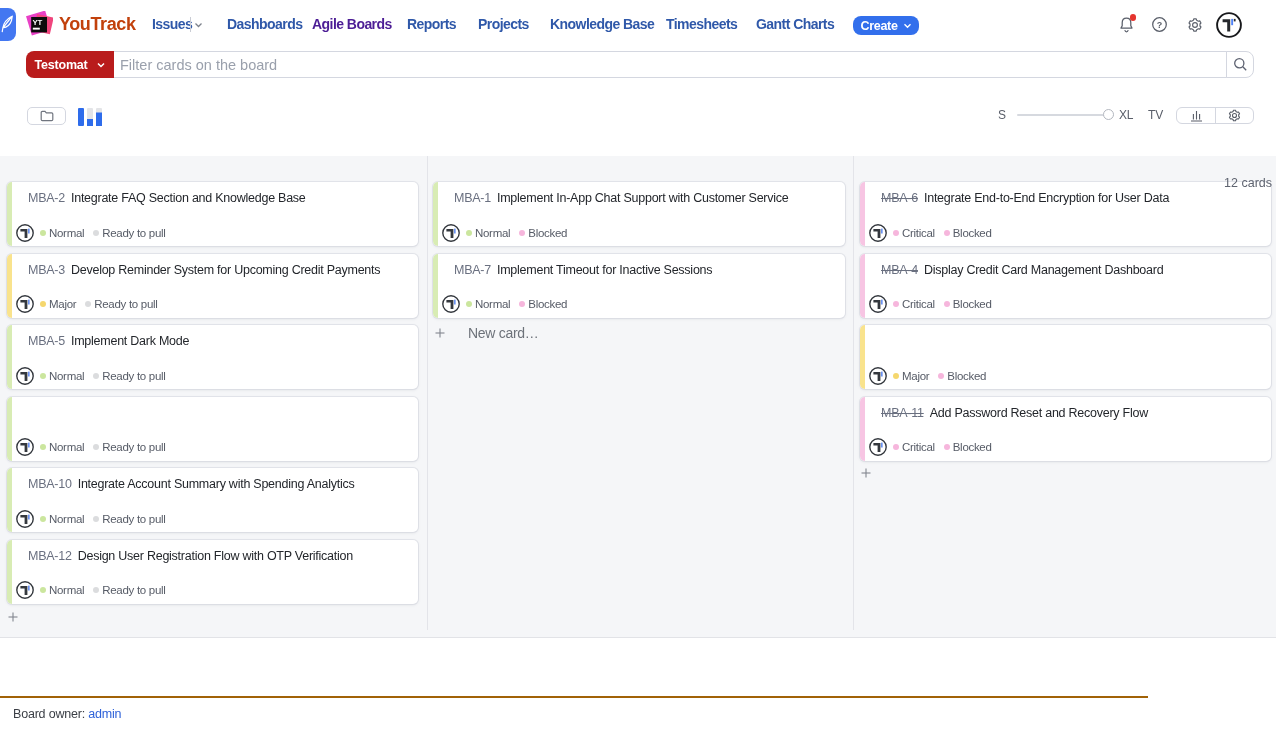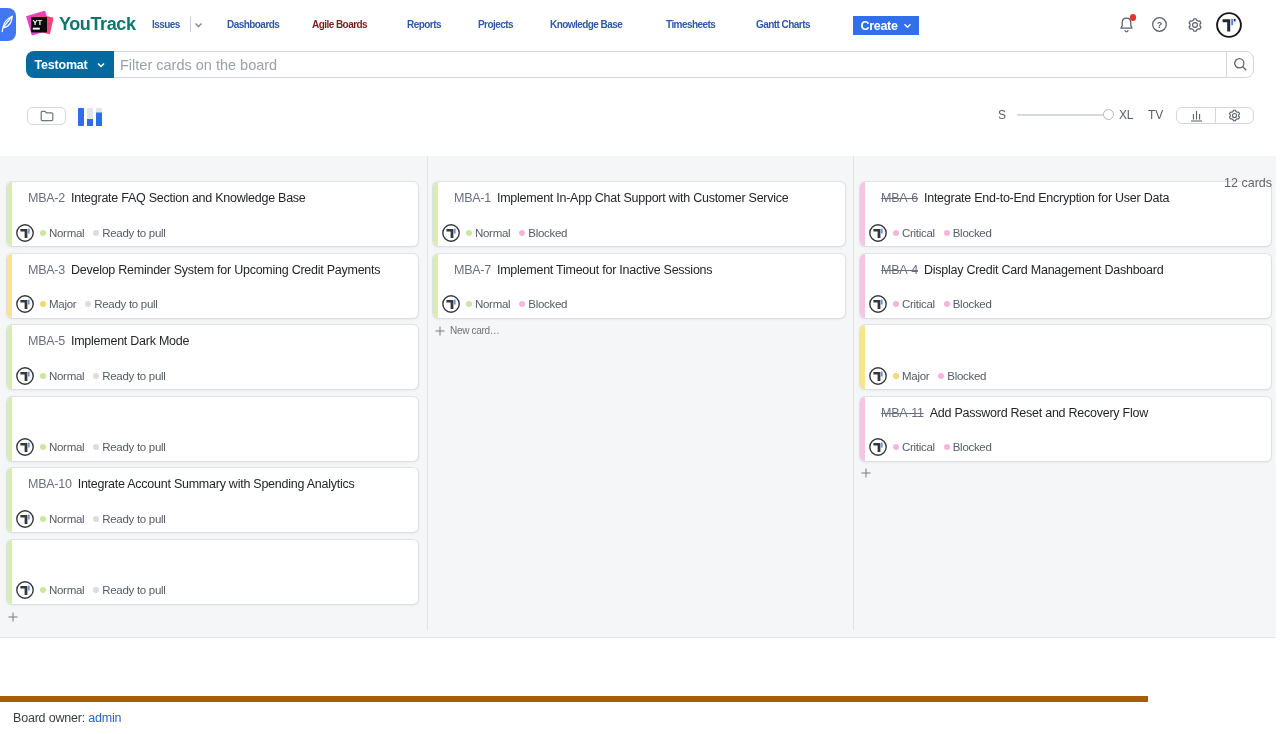--- a/index.html
+++ b/index.html
@@ -4,30 +4,30 @@
 <style>
 * { margin:0; padding:0; box-sizing:border-box; }
 html,body { width:1280px; height:734px; background:#fff; font-family:"Liberation Sans", sans-serif; overflow:hidden; }
 #app { position:relative; width:1280px; height:734px; background:#fff; }
 
 
 .nav { position:absolute; top:0; left:0; width:1280px; height:50px; background:#fff;text-decoration:underline; }
 .lefttab { position:absolute; left:-10px; top:8px; width:26px; height:33px; background:#4377f1; border-radius:8px; }
 .lefttab svg { position:absolute; left:11px; top:7px; }
 .logo { position:absolute; left:26px; top:11px; width:27px; height:27px; }
-.wordmark { position:absolute; left:59px; top:15px; font-size:18px; line-height:18px; font-weight:700; color:#0f766e; letter-spacing:-0.4px; }
-.nl { position:absolute; top:18px; font-size:10px; line-height:13px; font-weight:700; letter-spacing:-0.55px; color:#2f58a9; white-space:nowrap; }
-.nl.active { color:#7f1d1d; }
+.wordmark { position:absolute; left:59px; top:15px; font-size:18px; line-height:18px; font-weight:700; color:#c2410c; letter-spacing:-0.4px; }
+.nl { position:absolute; top:18px; font-size:14px; line-height:13px; font-weight:700; letter-spacing:-0.55px; color:#2f58a9; white-space:nowrap; }
+.nl.active { color:#4c1d95; }
 .issues-sep { position:absolute; left:190px; top:17px; width:1px; height:15px; background:#c9ccd4; }
-.createbtn { position:absolute; left:853px; top:16px; width:66px; height:19px; background:#326fec; border-radius:0; color:#fff; font-size:12.5px; font-weight:700; letter-spacing:-0.3px; display:flex; align-items:center; justify-content:center; gap:5px; }
+.createbtn { position:absolute; left:853px; top:16px; width:66px; height:19px; background:#326fec; border-radius:8px; color:#fff; font-size:12.5px; font-weight:700; letter-spacing:-0.3px; display:flex; align-items:center; justify-content:center; gap:5px; }
 .ticon { position:absolute; top:0; }
 
 
 .filterbar { position:absolute; top:51px; left:26px; width:1228px; height:27px; display:flex; }
-.projbtn { width:88px; height:27px; background:#0369a1; border-radius:8px 0 0 8px; color:#fff; font-weight:700; font-size:12.5px; letter-spacing:-0.2px; display:flex; align-items:center; justify-content:center; gap:8px; }
+.projbtn { width:88px; height:27px; background:#b91c1c; border-radius:8px 0 0 8px; color:#fff; font-weight:700; font-size:12.5px; letter-spacing:-0.2px; display:flex; align-items:center; justify-content:center; gap:8px; }
 .searchfield { flex:1; height:27px; background:#fff; border:1px solid #d4d7e0; border-left:none; display:flex; align-items:center; padding-left:6px; color:#9aa0ac; font-size:14.5px; }
 .searchbtn { width:28px; height:27px; border:1px solid #d4d7e0; border-left:1px solid #d4d7e0; margin-left:-1px; border-radius:0 8px 8px 0; display:flex; align-items:center; justify-content:center; background:#fff; }
 
 
 .toolbar { position:absolute; top:95px; left:0; width:1280px; height:40px; }
 .folderbtn { position:absolute; left:27px; top:12px; width:39px; height:18px; border:1px solid #d4d7e0; border-radius:5px; display:flex; align-items:center; justify-content:center; }
 .barsicon { position:absolute; left:78px; top:13px; }
 .sizer { position:absolute; left:0; top:0; width:1280px; height:40px; }
 .sizer > * { position:absolute; }
 .szlabel { top:13px; }
@@ -63,24 +63,24 @@
 .cline2 { position:absolute; left:9px; top:41px; height:19px; display:flex; align-items:center; }
 .dot { width:6px; height:6px; border-radius:50%; margin-right:3px; }
 .dot.green { background:#cbe69e; }
 .dot.yellow { background:#f5d76e; }
 .dot.pinkc { background:#f6b6dc; }
 .dot.gray { background:#dbdcde; }
 .lbl { font-size:11.5px; letter-spacing:-0.3px; color:#565b66; margin-right:9px; }
 .cavatar { margin-right:6px; }
 .cardslabel { position:absolute; top:12px; right:8px; font-size:12.5px; color:#5f6470;margin-top:8px; }
 .plusrow { display:flex; align-items:center; margin-top:6px; color:#6d727a; font-size:11.5px; letter-spacing:-0.3px; }
-.newcard { margin-left:5px; color:#6d727a; font-size:10px; }
-
-
-.footer { position:absolute; top:696px; left:0; width:1148px; border-top:6px solid #a16207; }
+.newcard { margin-left:23px; color:#6d727a; font-size:14px; }
+
+
+.footer { position:absolute; top:696px; left:0; width:1148px; border-top:2px solid #a16207; }
 .footer .inner { padding:9px 0 0 13px; font-size:12.5px; letter-spacing:-0.2px; color:#3a3e45; }
 .footer a { color:#2e62d9; text-decoration:none; }
 </style>
 </head>
 <body>
 <div id="app">
 
   <div class="nav">
     <div class="lefttab">
       <svg width="13" height="19" viewBox="0 0 13 19">
@@ -276,20 +276,24 @@
               <rect x="12.1" y="4.6" width="1.5" height="4.9" fill="#5b87f0"></rect>
             </svg>
             <span class="dot green"></span>
             <span class="lbl">Normal</span>
             <span class="dot gray"></span>
             <span class="lbl">Ready to pull</span>
           </div>
         </div>
 <div class="card">
           <div class="stripe green"></div>
+          <div class="cline1">
+            <span class="cid">MBA-12</span>
+            <span class="ctitle">Design User Registration Flow with OTP Verification</span>
+          </div>
           <div class="cline2">
             <svg class="cavatar" width="18" height="18" viewBox="0 0 18 18">
               <circle cx="9" cy="9" r="8.2" fill="#fff" stroke="#34383e" stroke-width="1.4"></circle>
               <path d="M4.4 4.9 L11.4 4.9 L11.4 14 L8.6 14 L8.6 7.5 L4.4 7.5 Z" fill="#34383e"></path>
               <rect x="12.1" y="4.6" width="1.5" height="4.9" fill="#5b87f0"></rect>
             </svg>
             <span class="dot green"></span>
             <span class="lbl">Normal</span>
             <span class="dot gray"></span>
             <span class="lbl">Ready to pull</span>

